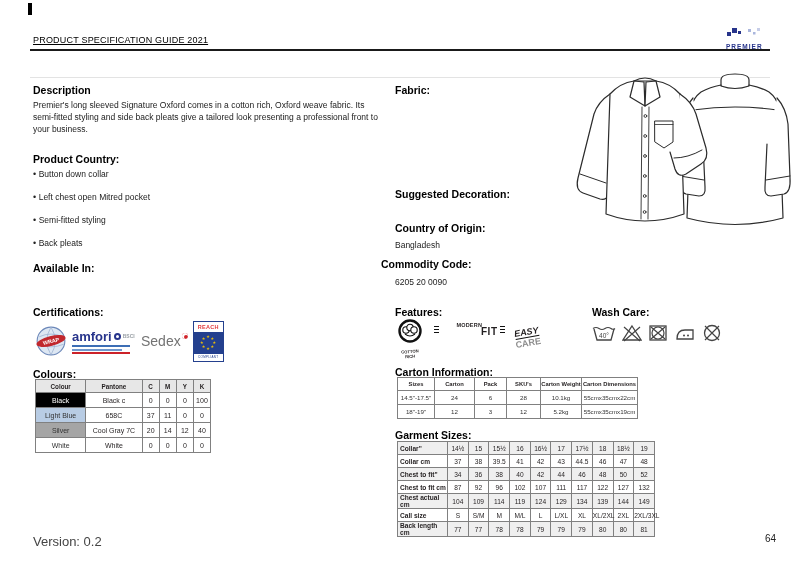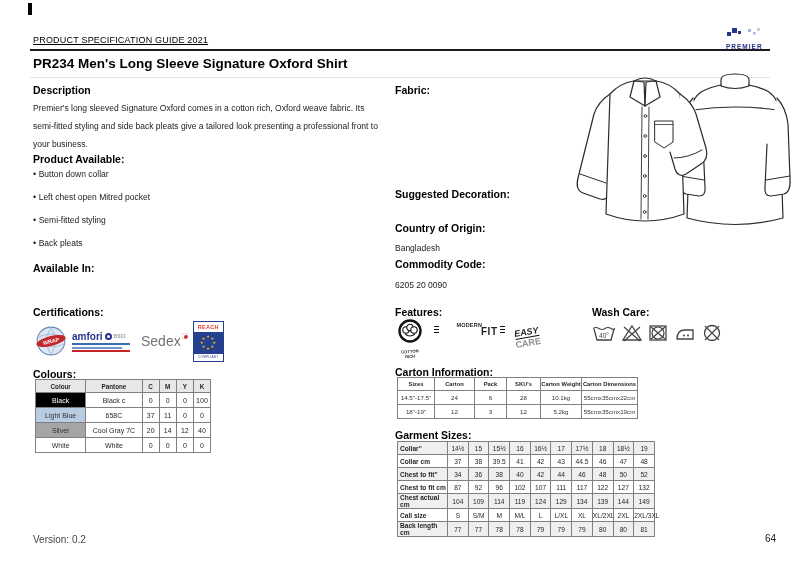--- a/index.html
+++ b/index.html
@@ -13,37 +13,37 @@
   .reg-mark { left:28px; top:3px; width:4px; height:12px; background:#000; }
   .header-label { left:33px; top:35px; font-size:9px; color:#000; letter-spacing:.2px;text-decoration:underline; }
   .header-rule { left:30px; top:49px; width:740px; height:2px; background:#1a1a1a; }
   .page-title { left:33px; top:56px; font-size:13.5px; font-weight:bold; color:#000; }
   .title-rule { left:30px; top:77px; width:740px; height:1px; background:#e3e3e3; }
 
   .brand { right:28px; top:24px; width:46px; text-align:left; }
   .brand-text { font-size:6.5px; font-weight:bold; color:#27348b; letter-spacing:1px; margin-top:1px; }
 
   h3.sec { font-size:10.5px; font-weight:bold; color:#000; }
-  .body-text { font-size:8.5px; line-height:18px; color:#222; }
+  .body-text { font-size:8.5px; line-height:12px; color:#222; }
 
   .desc-h { left:33px; top:84px; }
   .desc-b { left:33px; top:99px; width:348px; }
   .pf-h  { left:33px; top:153px; }
   .pf-list { left:33px; top:169px; list-style:none; }
   .pf-list li { font-size:8.5px; color:#222; margin-bottom:13px; }
   .pf-list li::before { content:"• "; font-size:9px; }
   .av-h { left:33px; top:262px; }
   .av-b { left:36px; top:280px; }
   .cert-h { left:33px; top:306px; }
   .cert-row { left:35px; top:318px; display:flex; align-items:center; gap:5px; height:46px; }
 
   
   .amfori { width:64px; }
   .amfori-row { display:flex; align-items:center; gap:2px; }
-  .amfori-word { color:#27348b; font-weight:bold; font-size:10px; }
+  .amfori-word { color:#27348b; font-weight:bold; font-size:13px; }
   .amfori-badge { width:7px; height:7px; border-radius:50%; border:2px solid #27348b; display:inline-block; }
   .bsci { color:#9aa0a6; font-size:5px; font-weight:bold; }
   .bar { height:2px; margin-top:1.5px; }
   .bar.b1 { width:58px; background:#3d6eb5; }
   .bar.b2 { width:50px; background:#6f97cc; }
   .bar.br { width:58px; height:1.5px; background:#cc2229; }
 
   
   .sedex { position:relative; font-size:14px; font-weight:normal; color:#737373; padding-right:7px; }
   .sedex-swirl { position:absolute; right:0; top:0; width:6px; height:6px; border-radius:50%;
@@ -66,21 +66,21 @@
   .colours-table td { font-size:7px; height:15px; }
   .colours-table .c0 { width:50px; } .colours-table .c1 { width:56px; }
   .colours-table .cn { width:17px; }
 
   .fab-h { left:395px; top:84px; }
   .fab-b { left:395px; top:99px; width:155px; }
   .dec-h { left:395px; top:188px; }
   .dec-b { left:395px; top:204px; width:230px; }
   .coo-h { left:395px; top:222px; }
   .coo-b { left:395px; top:239px; }
-  .com-h { left:395px; top:258px; }
+  .com-h { left:381px; top:258px; }
   .com-b { left:395px; top:276px; }
 
   .feat-h { left:395px; top:306px; }
   .feat-row { left:395px; top:319px; display:flex; align-items:flex-start; gap:9px; }
   .cotton { width:30px; text-align:center; }
   .cotton-txt { font-size:4.2px; font-weight:bold; line-height:5px; transform:rotate(-4deg); }
   .modernfit { display:flex; align-items:center; gap:2px; margin-top:3px; }
   .mf-bars { display:flex; flex-direction:column; gap:2px; }
   .mf-bars span { display:block; width:5px; height:1.3px; background:#111; }
   .mf-text { text-align:center; }
@@ -101,21 +101,21 @@
   .carton-table .k3{width:34px;} .carton-table .k4{width:41px;} .carton-table .k5{width:56px;}
 
   .gar-h { left:395px; top:429px; }
   .garment-table { left:397px; top:441px; width:258px; table-layout:fixed; }
   .garment-table td { font-size:6.6px; height:13px; }
   .garment-table td.lbl { width:50px; font-weight:bold; text-align:left; padding-left:2px; }
   .garment-table tr.odd td { background:#efefef; }
 
   .shirts { left:540px; top:52px; }
 
-  .version { left:33px; top:534px; font-size:10px; color:#444;text-align:center; }
+  .version { left:33px; top:534px; font-size:13px; color:#444;text-align:center; }
   .pagenum { right:24px; top:533px; font-size:10px; color:#222; }
 </style>
 </head>
 <body>
 
 <div class="page">
 
   <div class="abs reg-mark"></div>
   <div class="abs header-label">PRODUCT SPECIFICATION GUIDE 2021</div>
 
@@ -125,27 +125,26 @@
       <rect x="6" y="2" width="5" height="5" fill="#27348b"></rect>
       <rect x="12" y="5" width="3" height="3" fill="#27348b"></rect>
       <rect x="22" y="3" width="3" height="3" fill="#aab6dd"></rect>
       <rect x="27" y="6" width="2.5" height="2.5" fill="#aab6dd"></rect>
       <rect x="31" y="2" width="3" height="3" fill="#c6cde8"></rect>
     </svg>
     <div class="brand-text">PREMIER</div>
   </div>
 
   <div class="abs header-rule"></div>
-  <div class="abs page-title">PR234 Men's Long Sleeve Signature Oxford Shirt</div>
   <div class="abs title-rule"></div>
 
   <h3 class="abs sec desc-h">Description</h3>
   <p class="abs body-text desc-b">Premier's long sleeved Signature Oxford comes in a cotton rich, Oxford weave fabric. Its semi-fitted styling and side back pleats give a tailored look presenting a professional front to your business.</p>
 
-  <h3 class="abs sec pf-h">Product Available:</h3>
+  <h3 class="abs sec pf-h">Product Country:</h3>
   <ul class="abs pf-list" id="pf-list">
       <li>Button down collar</li>
       <li>Left chest open Mitred pocket</li>
       <li>Semi-fitted styling</li>
       <li>Back pleats</li>
     </ul>
 
   <h3 class="abs sec av-h">Available In:</h3>
 
   <h3 class="abs sec cert-h">Certifications:</h3>

